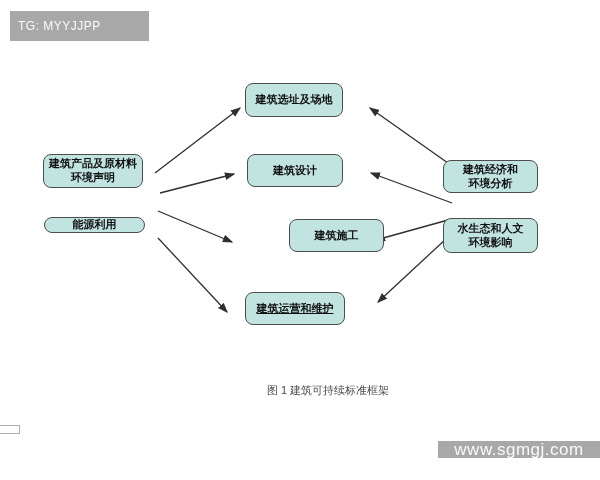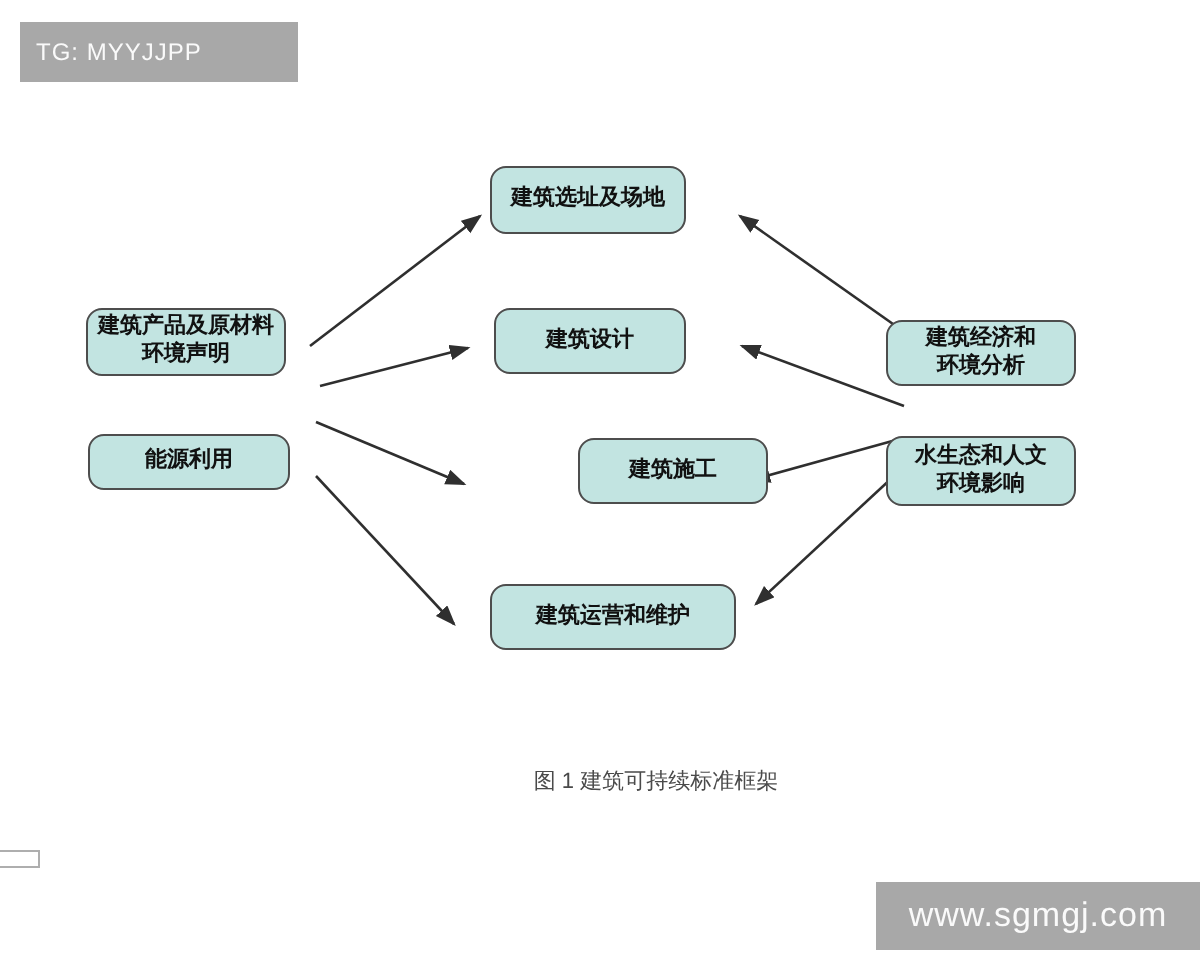--- a/index.html
+++ b/index.html
@@ -27,21 +27,21 @@
   }
   #wm-top {
     left: 10px; top: 11px;
     width: 139px; height: 30px;
     font-size: 12px;
     padding-left: 8px;
     box-sizing: border-box;
   }
   #wm-bottom {
     left: 438px; top: 441px;
-    width: 162px; height: 34px;
+    width: 162px; height: 17px;
     font-size: 17px;
     justify-content: center;
   }
 
   
   .node {
     position: absolute;
     background: var(--box-fill, #c2e4e1);
     border: 1px solid var(--box-border, #4d4d4d);
     border-radius: 8px;
@@ -50,25 +50,25 @@
     justify-content: center;
     text-align: center;
     font-size: 11px;
     font-weight: bold;
     color: #111111;
     white-space: pre-line;
     line-height: 1.25;
     box-sizing: border-box;
   }
   .n-left-top      { left: 43px;  top: 154px; width: 100px; height: 34px; }
-  .n-left-bottom   { left: 44px;  top: 217px; width: 101px; height: 28px; }
+  .n-left-bottom   { left: 44px;  top: 217px; width: 101px; height: 16px; }
   .n-center-site   { left: 245px; top: 83px;  width: 98px;  height: 34px; }
   .n-center-design { left: 247px; top: 154px; width: 96px;  height: 33px; }
   .n-center-constr { left: 248px; top: 219px; width: 95px;  height: 33px; margin-left: 41px; }
-  .n-center-oper   { left: 245px; top: 292px; width: 123px; height: 33px; }
+  .n-center-oper   { left: 245px; top: 292px; width: 100px; height: 33px; text-decoration: underline; }
   .n-right-top     { left: 443px; top: 160px; width: 95px;  height: 33px; }
   .n-right-bottom  { left: 443px; top: 218px; width: 95px;  height: 35px; }
 
   #arrow-layer {
     position: absolute;
     left: 0; top: 0;
     width: 600px; height: 480px;
     pointer-events: none;
   }
   #arrow-layer line {

